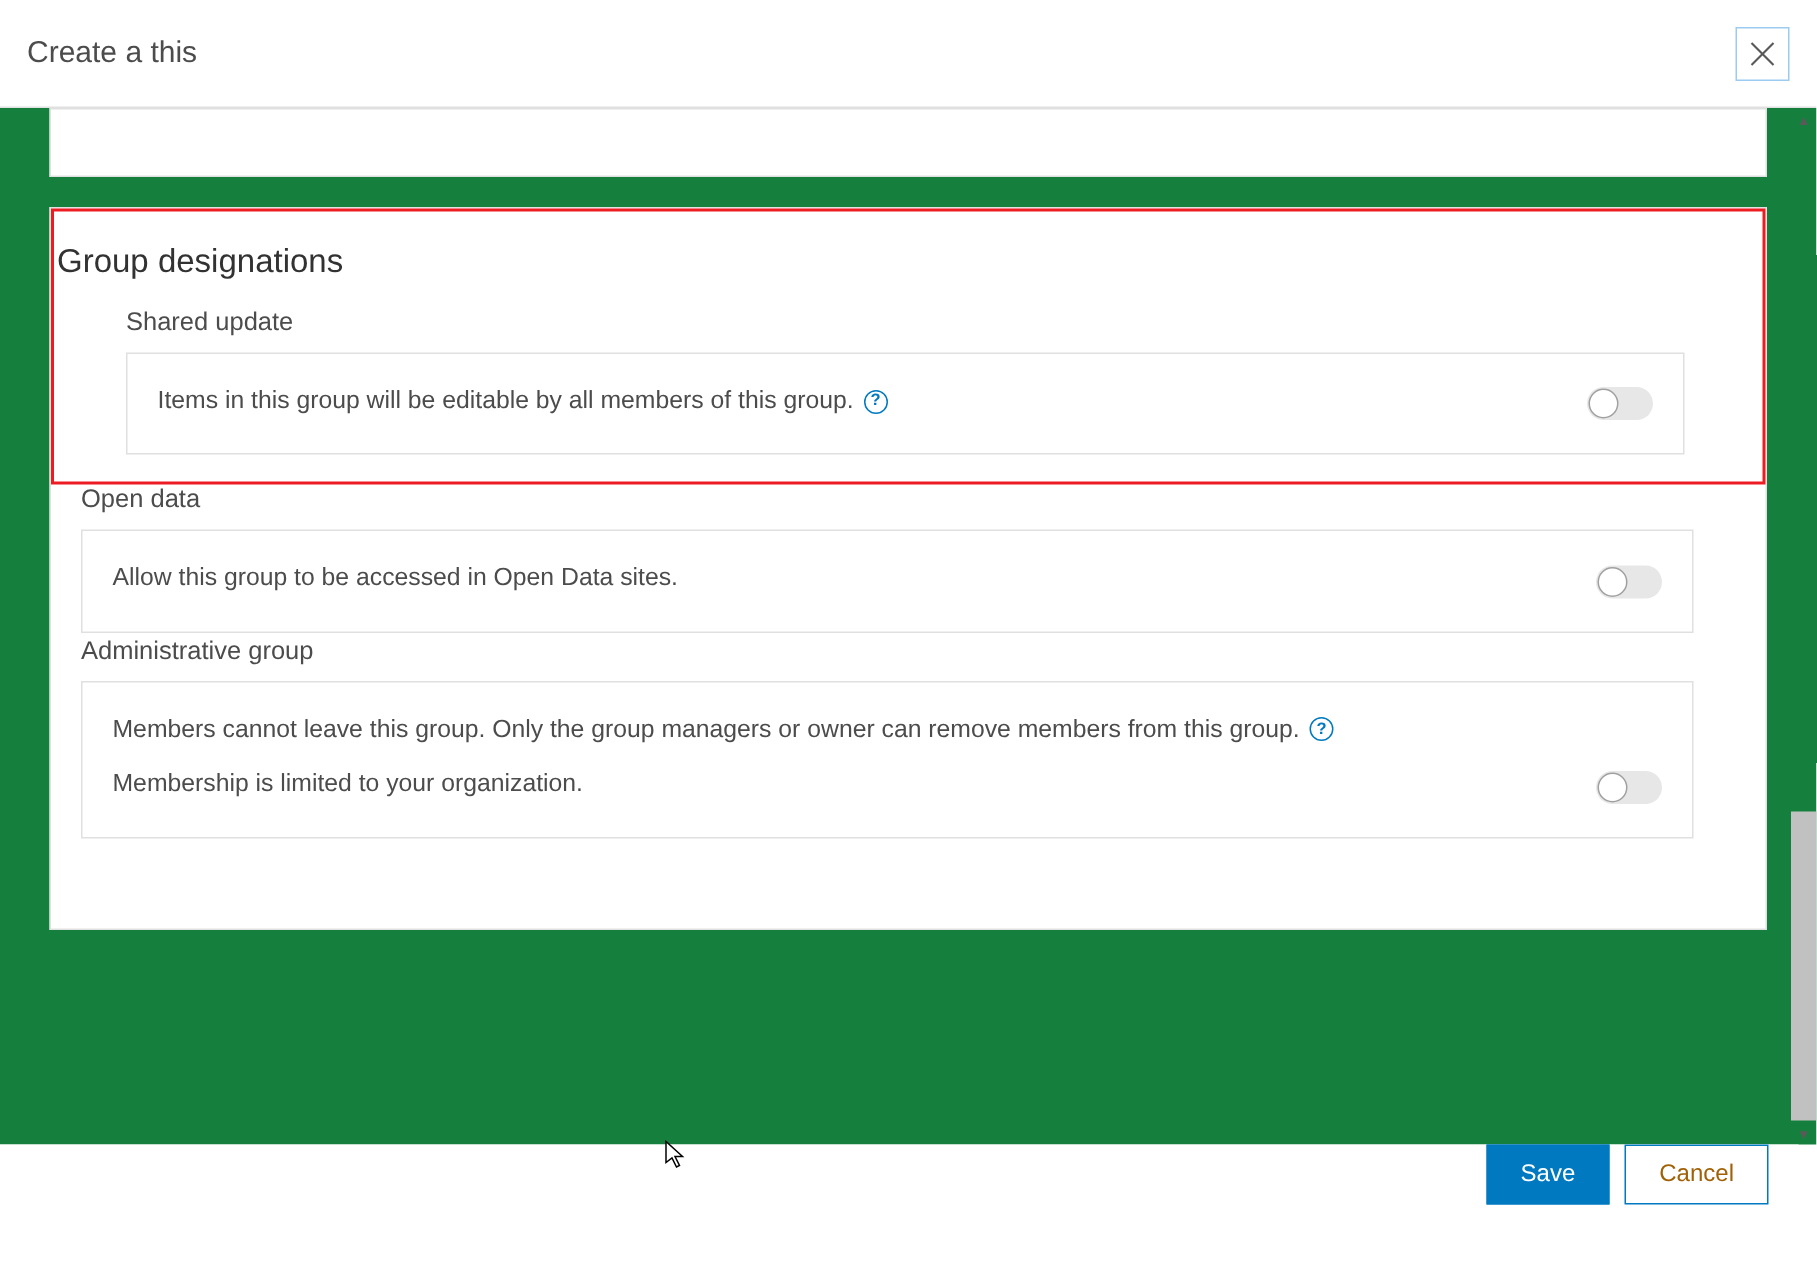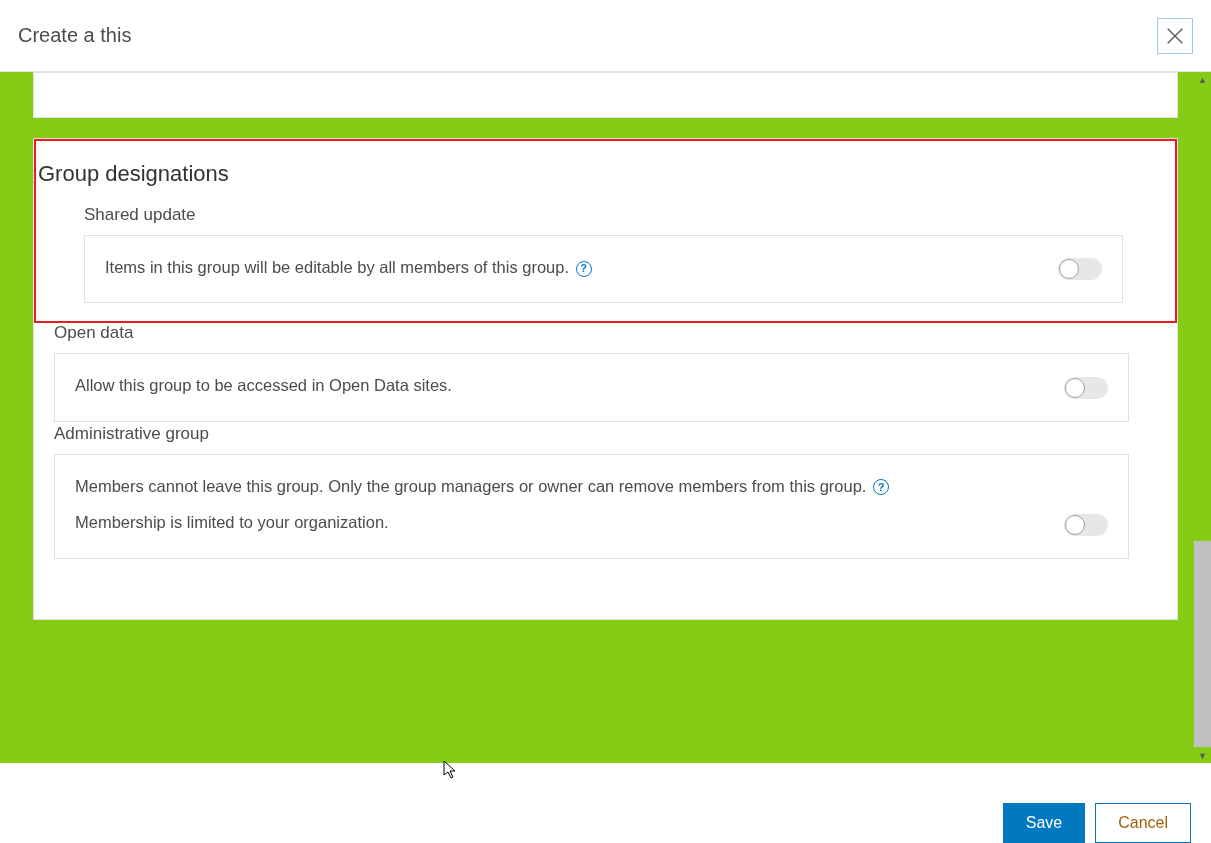--- a/index.html
+++ b/index.html
@@ -45,21 +45,21 @@
       stroke: #595959;
       stroke-width: 1.5;
     }
     .content-viewport {
       position: absolute;
       top: 72px;
       left: 0;
       right: 0;
       bottom: 80px;
       overflow-y: scroll;
-      background: #84cc16;
+      background: #15803d;
     }
     .content-inner {
       padding: 0 33px 0 33px;
     }
     .prev-card {
       background: #ffffff;
       border: 1px solid #e0e0e0;
       height: 46px;
       margin-bottom: 20px;
     }
@@ -147,26 +147,26 @@
       border: 1.5px solid #a0a0a0;
       border-radius: 50%;
       top: 50%;
       left: 1px;
       transform: translateY(-50%);
     }
     .footer {
       position: absolute;
       bottom: 0;
       left: 0;
-      right: 0;
+      right: 12px;
       height: 80px;
       background: #ffffff;
       display: flex;
       justify-content: flex-end;
-      align-items: flex-end;
+      align-items: flex-start;
       padding: 0 20px;
       gap: 10px;
     }
     .btn {
       padding: 10px 22px;
       font-size: 16px;
       cursor: pointer;
       border: 1px solid #0079c1;
     }
     .btn-primary {

